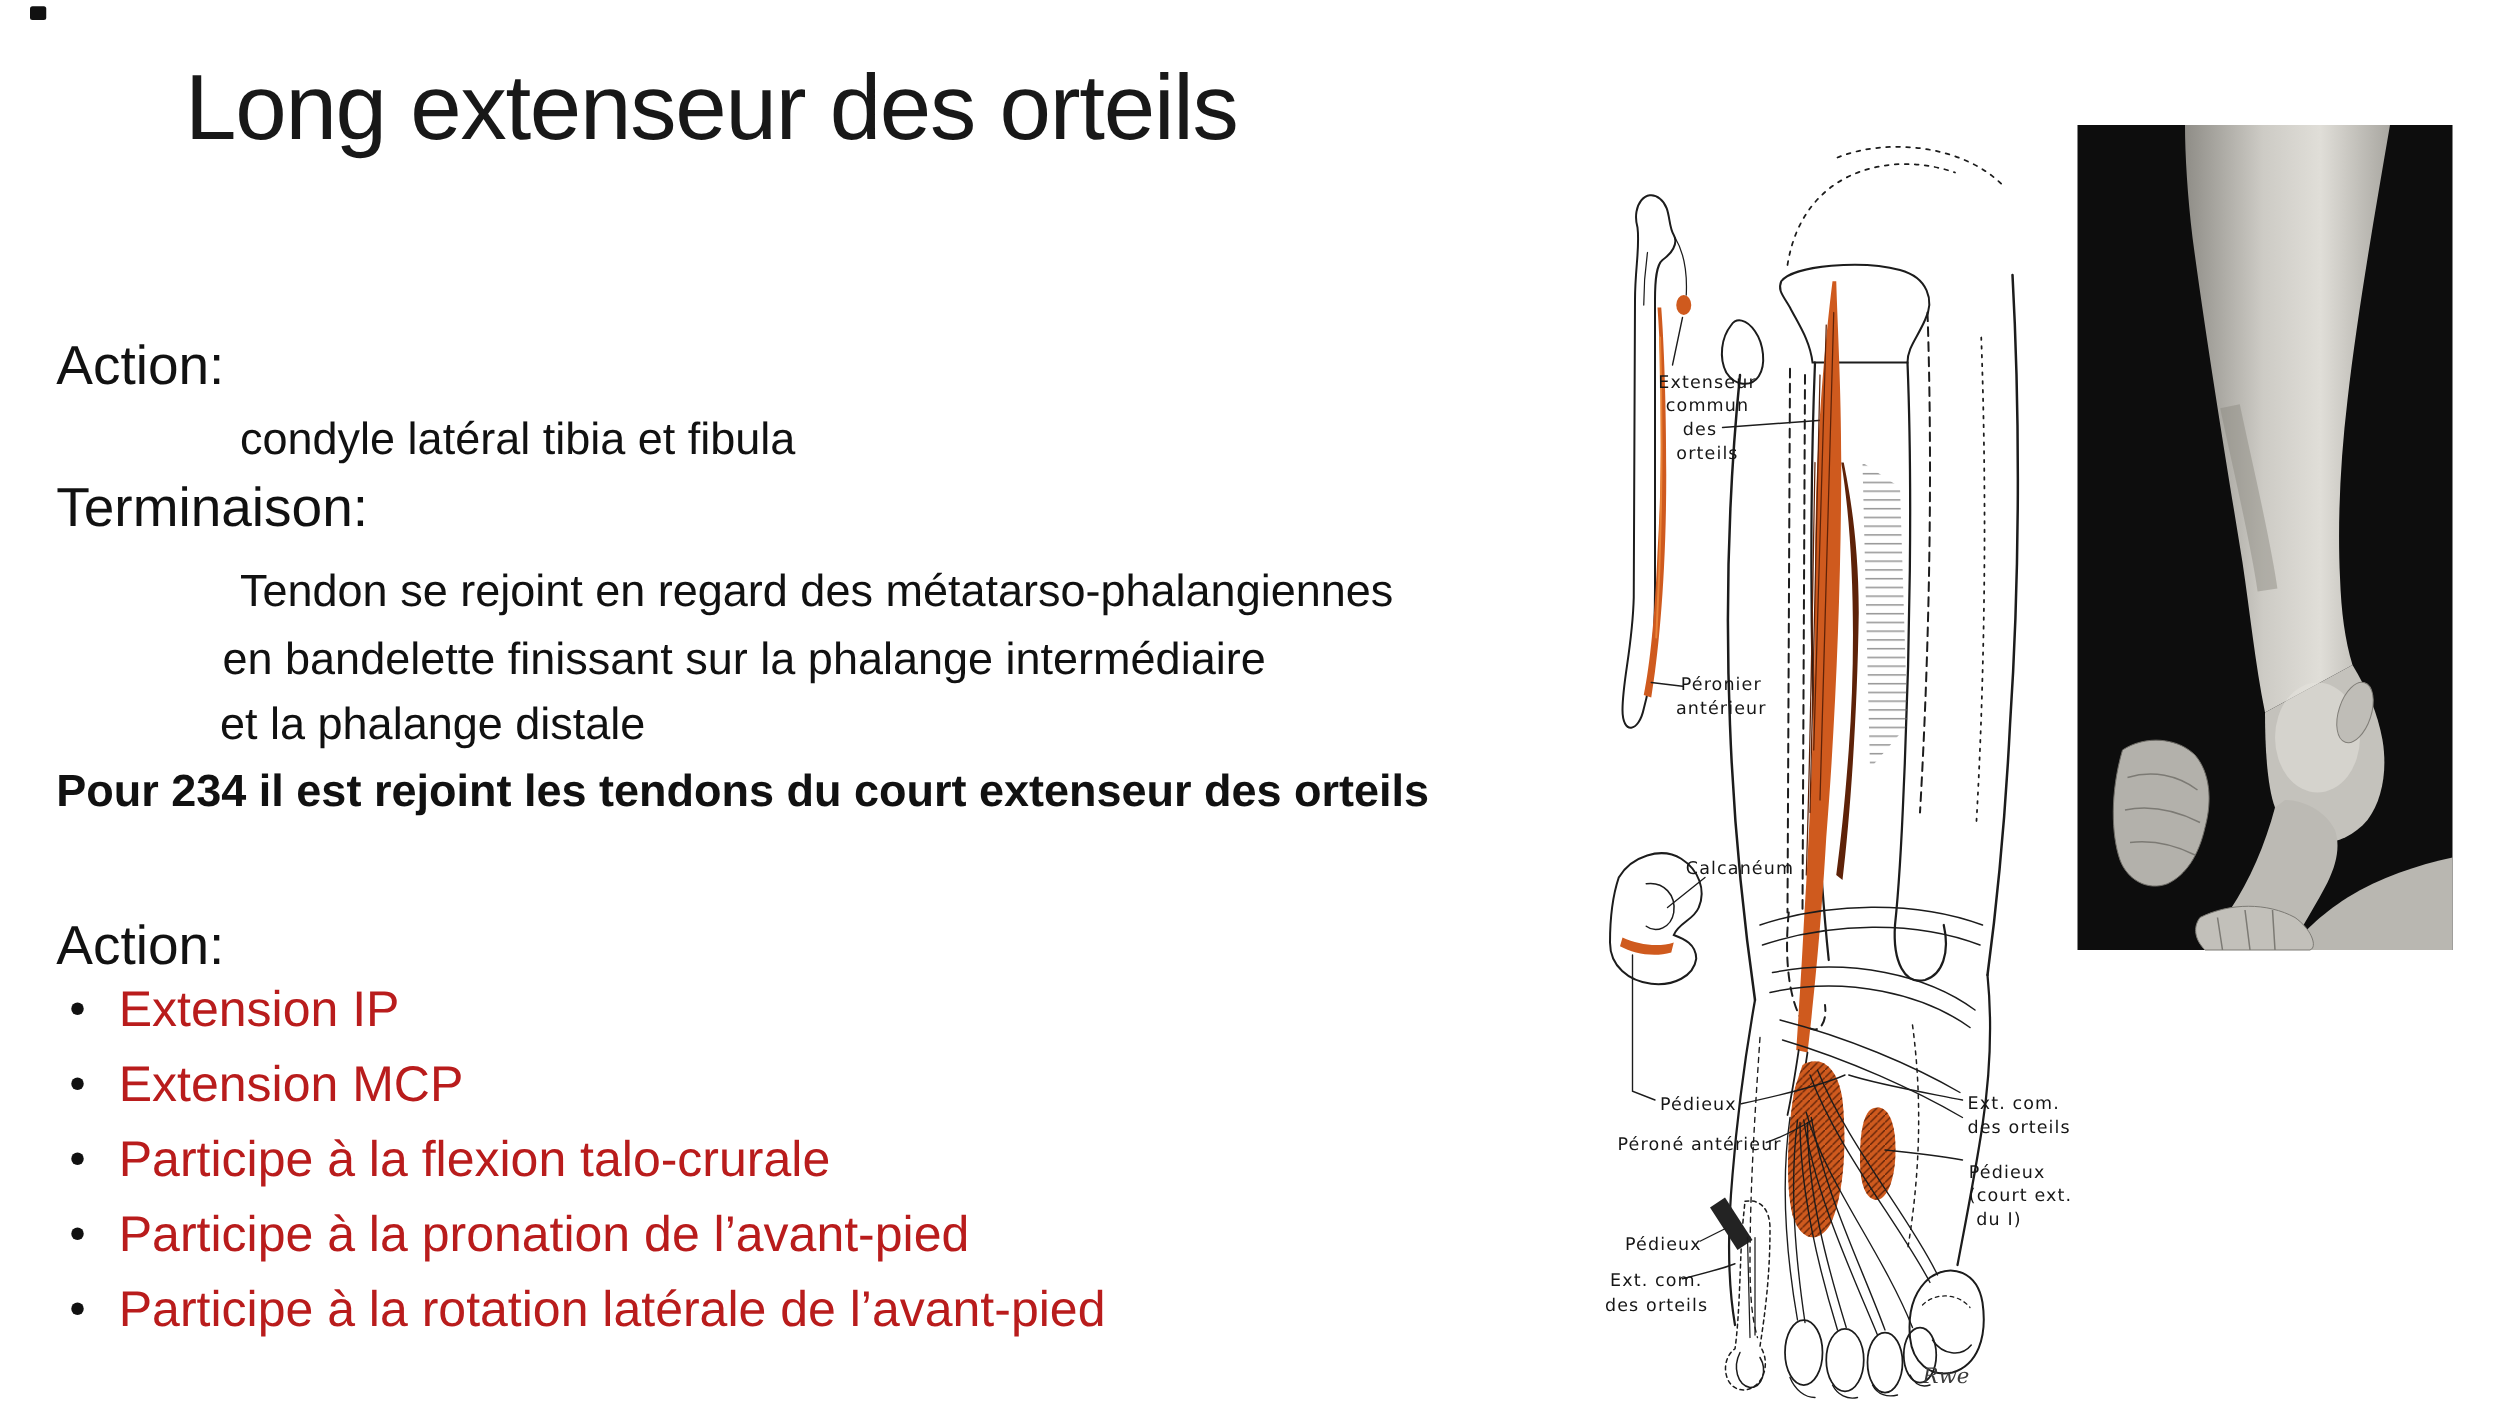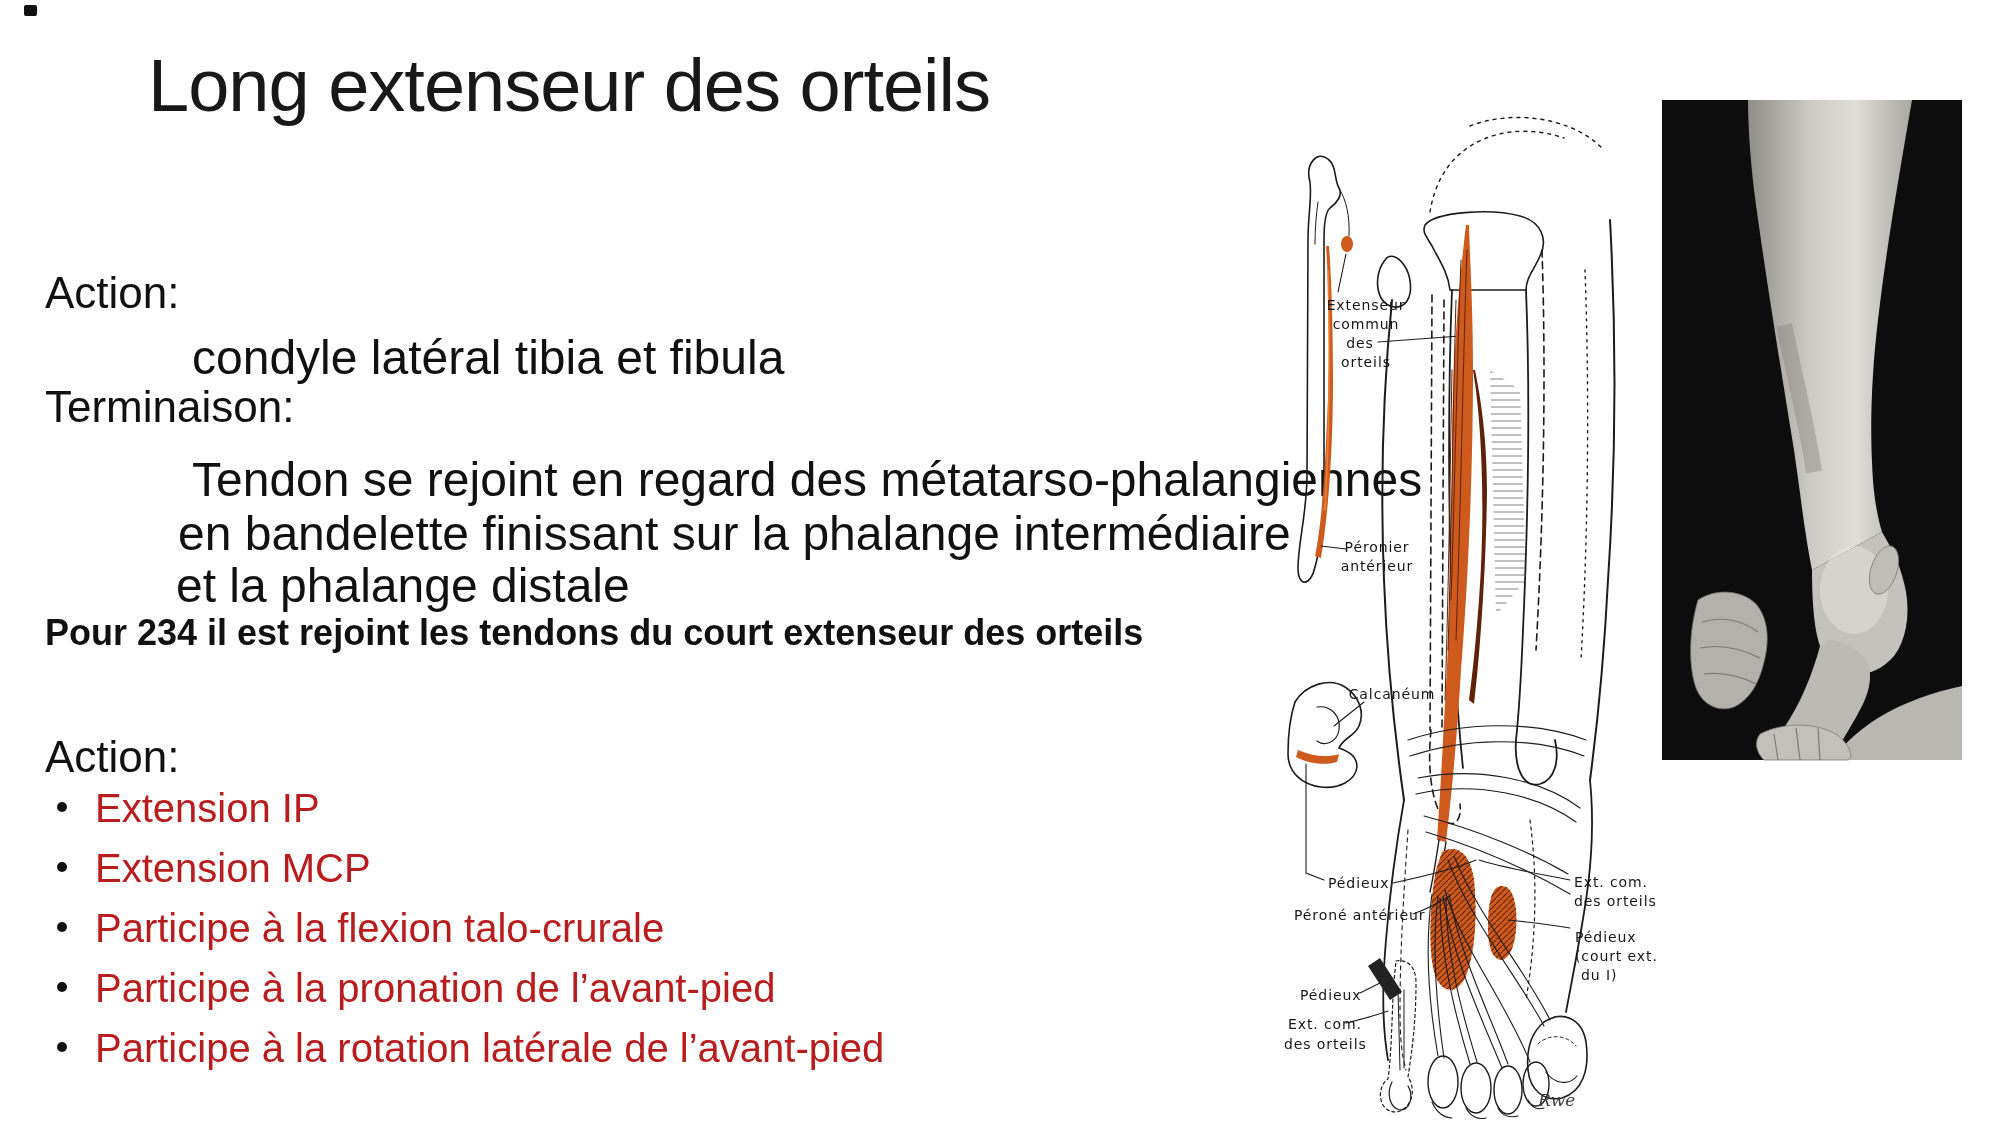--- a/index.html
+++ b/index.html
@@ -11,21 +11,21 @@
   html,body{margin:0;padding:0;}
   body{
     width:2000px;height:1125px;position:relative;overflow:hidden;
     background:#ffffff;
     font-family:"Liberation Sans", sans-serif;
     color:#151515;
   }
   .corner-dot{position:absolute;left:24px;top:5px;width:13px;height:11px;background:#111;border-radius:2px;}
   .title{position:absolute;left:148px;top:44px;font-size:74px;font-weight:300;line-height:1.13;letter-spacing:-1px;color:#181818;}
   .h1{position:absolute;font-size:44px;color:#111;}
-  .sub{position:absolute;font-size:48px;color:#111;text-align:center;}
+  .sub{position:absolute;font-size:36px;color:#111;text-align:center;}
   .note{position:absolute;font-size:36px;color:#111;font-weight:bold;}
   .bullet-item{position:absolute;left:57px;height:50px;}
   .bullet-item .dot{position:absolute;left:0;top:16px;width:10px;height:10px;border-radius:50%;background:#111;}
   .bullet-item .btxt{position:absolute;left:38px;top:0;font-size:40px;white-space:nowrap;color:#b91c1c;}
   .figure-wrap{position:absolute;left:1280px;top:40px;width:370px;height:1085px;text-align:center;}
   .photo-wrap{position:absolute;left:1662px;top:100px;width:300px;height:660px;}
   svg{overflow:visible;display:block;}
   .figlabel text{
     font-family:"DejaVu Sans", sans-serif;
     font-size:14px;letter-spacing:0.9px;fill:#161616;font-weight:500;

